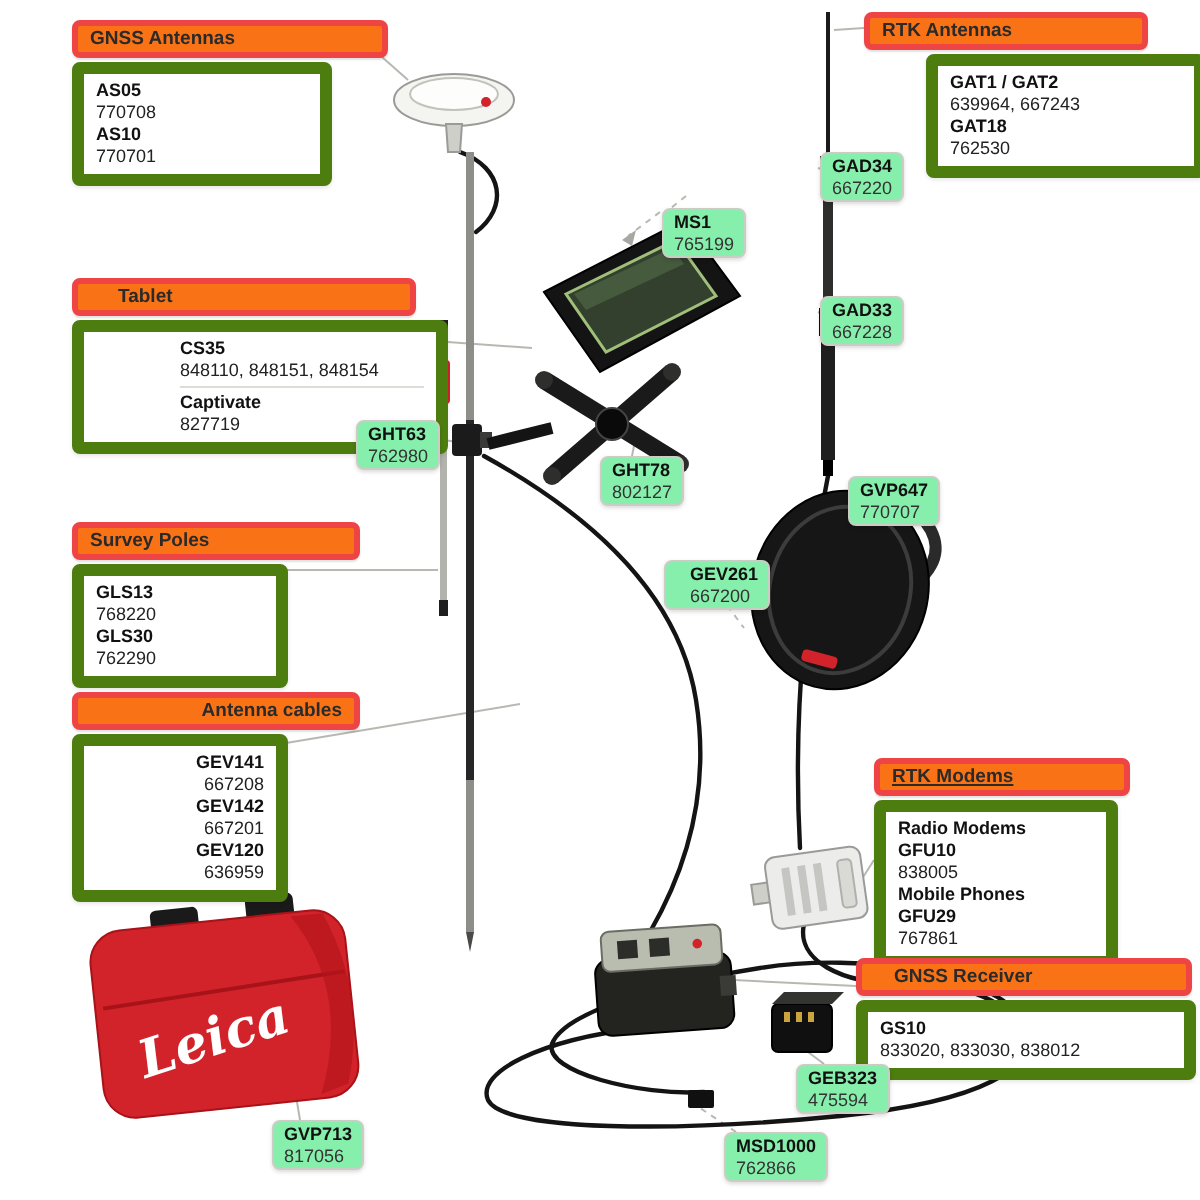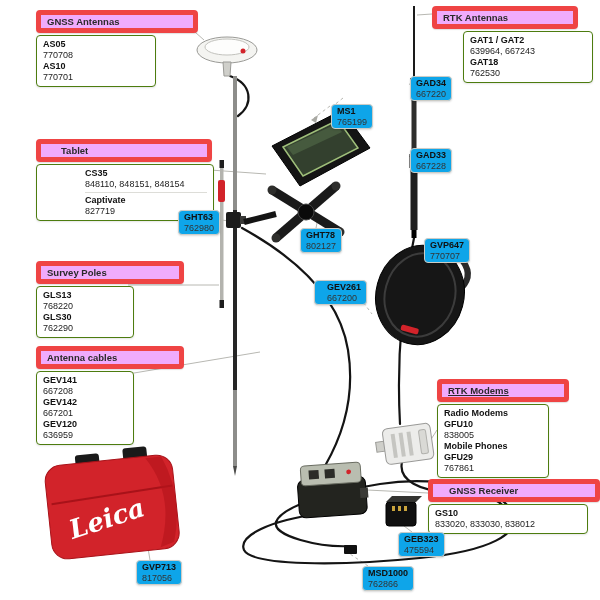--- a/index.html
+++ b/index.html
@@ -11,57 +11,57 @@
   }
   #canvas{position:absolute;inset:0;width:600px;height:600px;}
   svg#art{position:absolute;left:0;top:0;}
   .leader{stroke:#b8b8b2;stroke-width:1;fill:none;}
   .leader.dashed{stroke-dasharray:3 3;}
   .cable{stroke:#141414;stroke-width:2.2;fill:none;stroke-linecap:round;}
 
   
   .pbox{position:absolute;font-size:9px;line-height:11px;}
   .pbox .hd{
-    background:#f0abfc;border:5px solid #ef4444;border-radius:4px;
+    background:#f97316;border:3px solid #ef4444;border-radius:4px;
     font-weight:bold;font-size:9.5px;color:#2a2a2a;
     padding:1px 6px;box-shadow:0 1px 1px rgba(0,0,0,.12);
     white-space:nowrap;
   }
   .pbox .bd{
-    background:#fff;border:1px solid #4d7c0f;border-radius:4px;
+    background:#fff;border:6px solid #4d7c0f;border-radius:4px;
     margin-top:2px;padding:3px 6px;box-shadow:0 1px 2px rgba(0,0,0,.10);
   }
   .bline{white-space:nowrap;color:#222;}
   .bline.bold{font-weight:bold;color:#111;}
   .bline.sep{border-top:1px solid #ddddd8;margin-top:2px;padding-top:2px;}
 
   
   .plabel{
-    position:absolute;background:#0ea5e9;border:1px solid #ccccc6;border-radius:4px;
+    position:absolute;background:#86efac;border:1px solid #ccccc6;border-radius:4px;
     padding:1px 5px;font-size:9px;line-height:10.5px;box-shadow:0 1px 2px rgba(0,0,0,.15);
     white-space:nowrap;
   }
   .plabel .nm{font-weight:bold;display:block;color:#111;}
   .plabel .no{display:block;color:#333;}
 
   
   #box-gnss-antennas{left:36px;top:10px;}  #box-gnss-antennas .hd{width:140px;} #box-gnss-antennas .bd{width:106px;}
   #box-tablet{left:36px;top:139px;}        #box-tablet .hd{width:140px;padding-left:20px;}        #box-tablet .bd{width:122px;padding-left:48px;}
   #box-survey-poles{left:36px;top:261px;}  #box-survey-poles .hd{width:126px;}  #box-survey-poles .bd{width:84px;}
-  #box-antenna-cables{left:36px;top:346px;}#box-antenna-cables .hd{width:126px;}#box-antenna-cables .bd{width:84px;}
+  #box-antenna-cables{left:36px;top:346px;text-align:right;}#box-antenna-cables .hd{width:126px;}#box-antenna-cables .bd{width:84px;}
   #box-rtk-antennas{left:432px;top:6px;}   #box-rtk-antennas .hd{width:124px;}  #box-rtk-antennas .bd{width:116px;margin-left:31px;}
   #box-rtk-modems{left:437px;top:379px;}   #box-rtk-modems .hd{width:110px;text-decoration:underline;}    #box-rtk-modems .bd{width:98px;}
   #box-gnss-receiver{left:428px;top:479px;}#box-gnss-receiver .hd{width:140px;padding-left:16px;} #box-gnss-receiver .bd{width:146px;}
 
   #lbl-gad34{left:410px;top:76px;}
   #lbl-gad33{left:410px;top:148px;}
   #lbl-ms1{left:331px;top:104px;}
   #lbl-ght63{left:178px;top:210px;}
   #lbl-ght78{left:300px;top:228px;}
-  #lbl-gev261{left:314px;top:280px;padding-left:12px;}
+  #lbl-gev261{left:332px;top:280px;padding-left:12px;}
   #lbl-gvp647{left:424px;top:238px;}
   #lbl-geb323{left:398px;top:532px;}
   #lbl-msd1000{left:362px;top:566px;}
   #lbl-gvp713{left:136px;top:560px;}
 </style>
 </head>
 <body>
 
 <div id="canvas">
 

